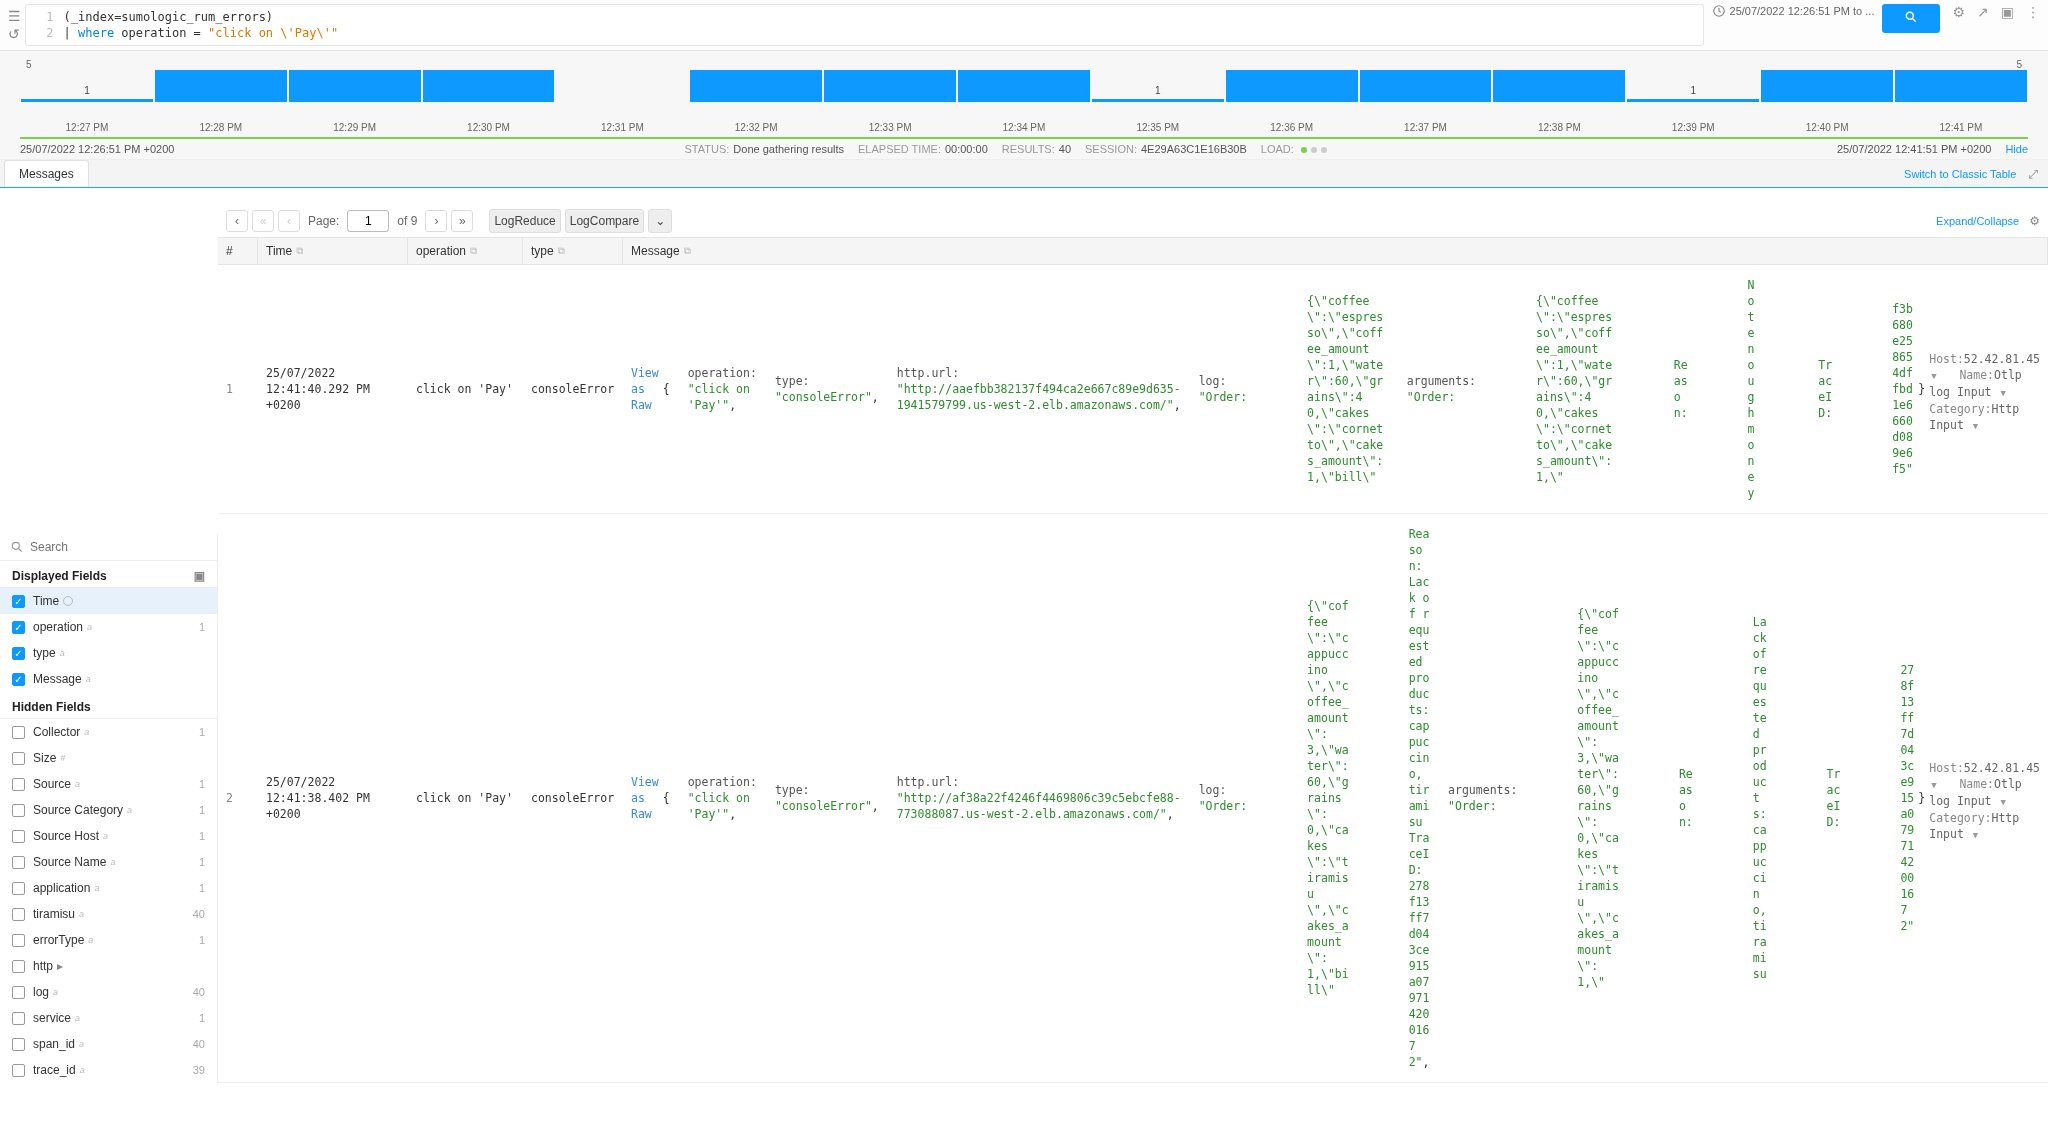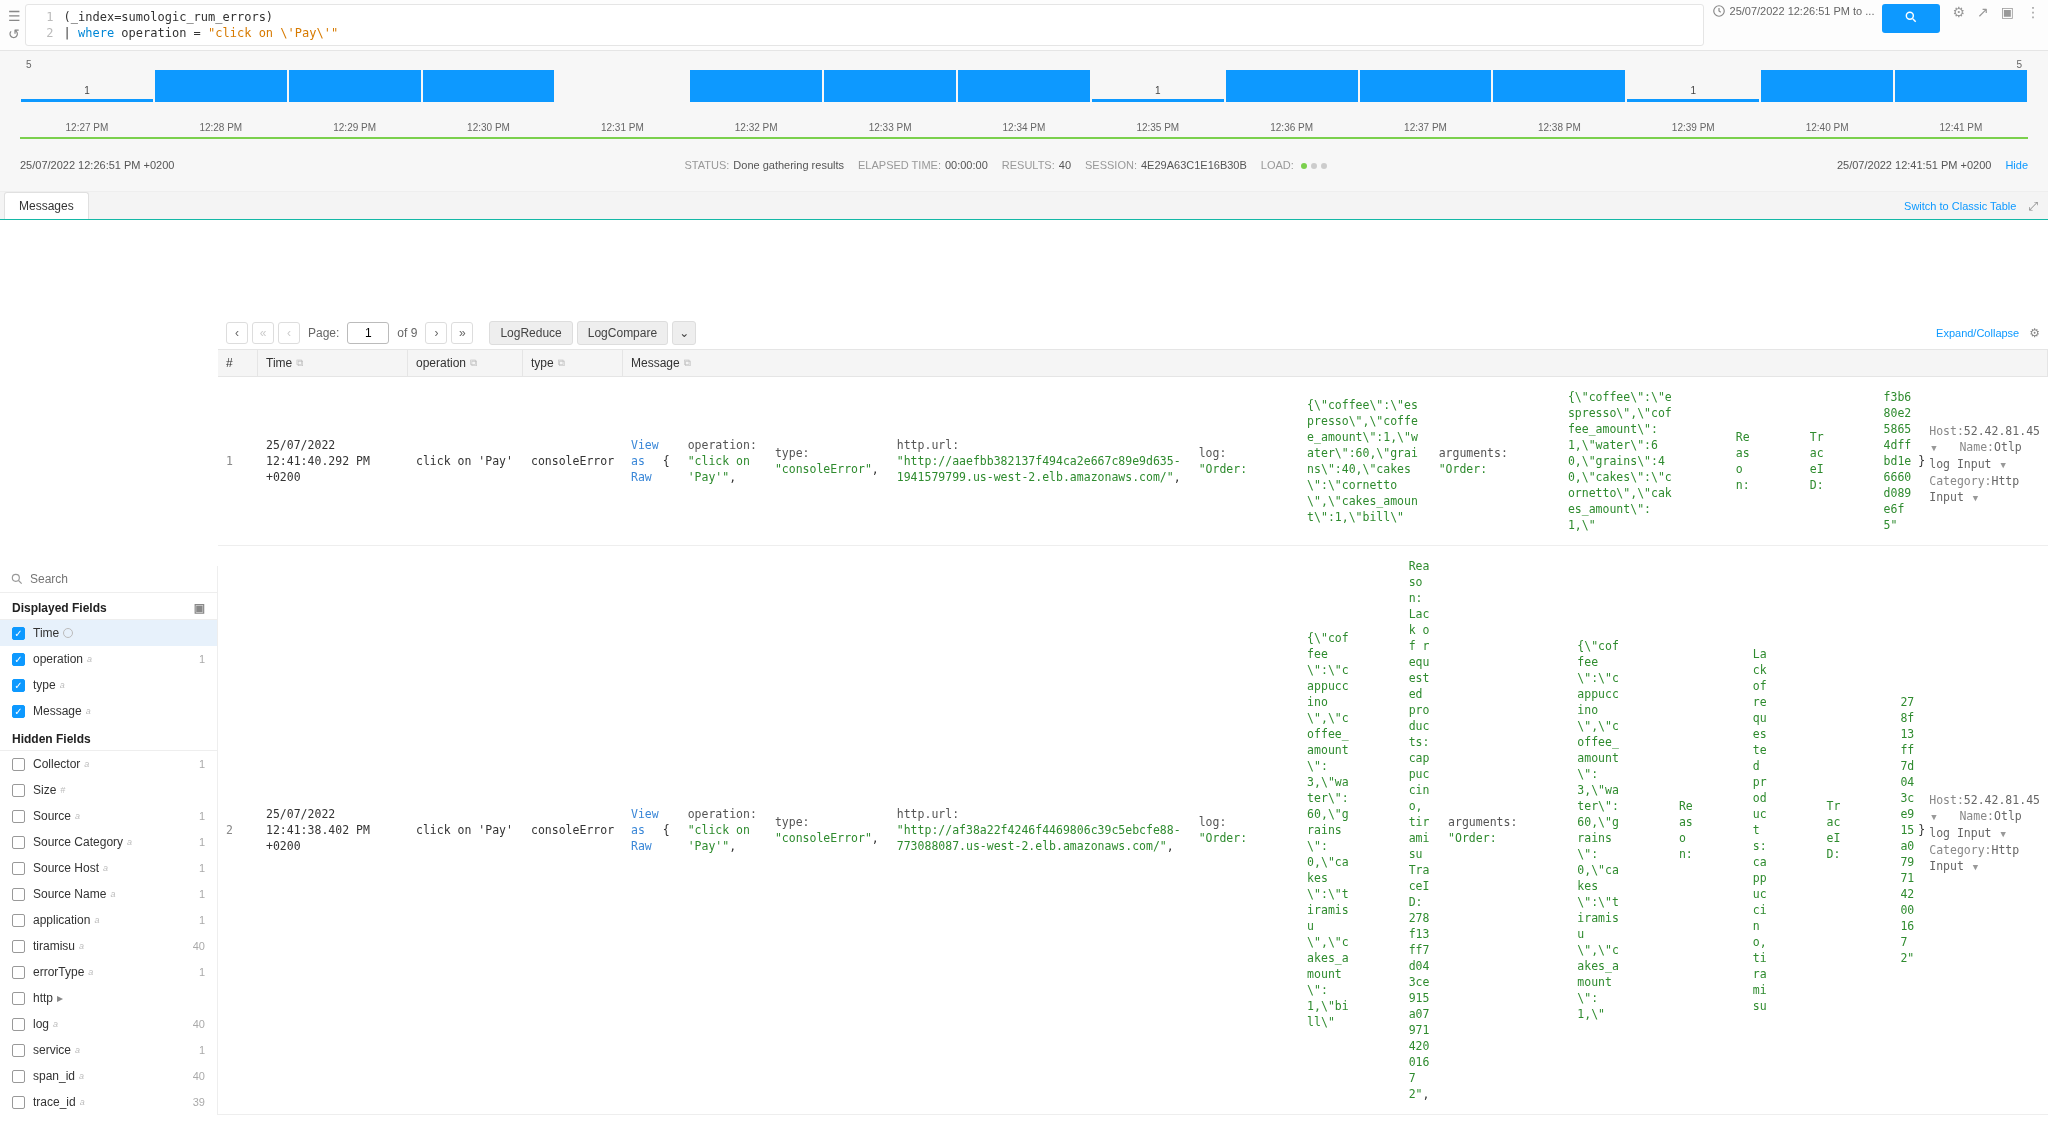--- a/index.html
+++ b/index.html
@@ -22,21 +22,21 @@
 
 
 .histo-strip { padding: 8px 20px 0 20px; background: #f7f7f7; border-bottom: 1px solid #eee; }
 .histo-ymax { font-size: 10px; color: #666; display: flex; justify-content: space-between; padding: 0 6px; }
 .histo { display: flex; align-items: flex-end; height: 32px; position: relative; }
 .histo .bar { flex: 1; margin: 0 1px; background: #0d99ff; position: relative; }
 .histo .lbl { position: absolute; top: -14px; width: 100%; text-align: center; font-size: 10px; color: #444; }
 .histo-xaxis { display: flex; margin-top: 20px; }
 .histo-xaxis span { flex: 1; text-align: center; font-size: 10px; color: #666; }
 .histo-divider { height: 2px; background: #7bd04d; margin-top: 4px; }
-.histo-meta { display: flex; font-size: 11px; color: #555; padding: 20px 0; }
+.histo-meta { display: flex; font-size: 11px; color: #555; padding: 4px 0; }
 .histo-meta .lbl { color: #999; margin-right: 4px; }
 .histo-meta .grp { margin-right: 14px; }
 .histo-meta .hide { margin-left: auto; color: #0d99ff; cursor: pointer; }
 .load-dots { display: inline-flex; align-items: center; gap: 4px; }
 .load-dots i { width: 6px; height: 6px; border-radius: 50%; background: #ccc; display: inline-block; }
 .load-dots i.on { background: #7bd04d; }
 
 
 .tabs-row { display: flex; align-items: center; border-bottom: 1px solid #14b8a6; background: #f4f4f4; }
 .tab { padding: 6px 14px; background: #fff; border: 1px solid #e0e0e0; border-bottom: none; border-radius: 3px 3px 0 0; font-size: 12px; color: #333; margin-left: 4px; }
@@ -54,21 +54,21 @@
 .field-row .nm { flex: 1; display: flex; align-items: center; gap: 4px; }
 .field-row .ty { width: 10px; font-size: 9px; color: #bbb; font-style: italic; }
 .field-row .cnt { color: #aaa; font-size: 11px; }
 .clock-ic { width: 10px; height: 10px; border: 1px solid #bbb; border-radius: 50%; display: inline-block; }
 
 
 .results { flex: 1; display: flex; flex-direction: column; overflow: hidden; }
 .res-toolbar { display: flex; align-items: center; padding: 4px 8px; border-bottom: 1px solid #e5e5e5; gap: 4px; }
 .nav-btn { background: #fff; border: 1px solid #ddd; border-radius: 3px; width: 22px; height: 22px; display: inline-flex; align-items: center; justify-content: center; cursor: pointer; color: #666; font-size: 12px; }
 .page-in { width: 42px; height: 22px; border: 1px solid #bbb; border-radius: 3px; text-align: center; font-size: 12px; }
-.pill-btn { background: #eee; border: 1px solid #ddd; border-radius: 3px; padding: 4px 10px; cursor: pointer; font-size: 12px; color: #444; }
+.pill-btn { background: #eee; border: 1px solid #ddd; border-radius: 3px; padding: 4px 4px; cursor: pointer; font-size: 12px; color: #444; }
 .res-header { display: flex; align-items: center; background: #f5f5f5; border-bottom: 1px solid #e5e5e5; font-size: 12px; color: #333; }
 .col { padding: 6px 8px; border-right: 1px solid #e5e5e5; display: flex; align-items: center; gap: 4px; }
 .col .cp { color: #bbb; font-size: 10px; cursor: pointer; }
 .c-idx { width: 40px; }
 .c-time { width: 150px; }
 .c-op { width: 115px; }
 .c-type { width: 100px; }
 .c-msg { flex: 1; }
 .res-body { flex: 1; overflow-y: auto; }
 .row { display: flex; border-bottom: 1px solid #eee; padding: 6px 0; font-family: Menlo, Consolas, monospace; font-size: 11.5px; line-height: 16px; }
@@ -409,20 +409,21 @@
             <div><span class="msg-link">View as Raw</span></div>
             <div>{</div>
             <div class="indent1"><span class="json-key">operation:</span> <span class="json-str">"click on 'Pay'"</span>,</div>
             <div class="indent1"><span class="json-key">type:</span> <span class="json-str">"consoleError"</span>,</div>
             <div class="indent1"><span class="json-key">http.url:</span> <span class="json-str">"http://aaefbb382137f494ca2e667c89e9d635-1941579799.us-west-2.elb.amazonaws.com/"</span>,</div>
             <div class="indent1"><span class="json-key">log:</span> <span class="json-str">"Order:</span></div>
             <div class="indent2"><span class="json-str">{\"coffee\":\"espresso\",\"coffee_amount\":1,\"water\":60,\"grains\":40,\"cakes\":\"cornetto\",\"cakes_amount\":1,\"bill\"</span></div>
             <div class="indent1"><span class="json-key">arguments:</span> <span class="json-str">"Order:</span></div>
             <div class="indent2"><span class="json-str">{\"coffee\":\"espresso\",\"coffee_amount\":1,\"water\":60,\"grains\":40,\"cakes\":\"cornetto\",\"cakes_amount\":1,\"</span></div>
             <div class="indent2"><span class="json-str">Reason:</span></div>
+            <div class="indent2"><span class="json-str">Not enough money</span></div>
             <div class="indent2"><span class="json-str">TraceID:</span></div>
             <div class="indent2"><span class="json-str">f3b680e258654dffbd1e6660d089e6f5"</span></div>
             <div>}</div>
             <div class="msg-meta"><span class="k">Host:</span>52.42.81.45 <span class="dd">▼</span>&nbsp;&nbsp; <span class="k">Name:</span>Otlp log Input <span class="dd">▼</span>&nbsp;&nbsp; <span class="k">Category:</span>Http Input <span class="dd">▼</span></div>
           </div>
         </div>
         <div class="row">
           <div class="col c-idx">2</div>
           <div class="col c-time">25/07/2022<br>12:41:38.402 PM +0200</div>
           <div class="col c-op">click on 'Pay'</div>

